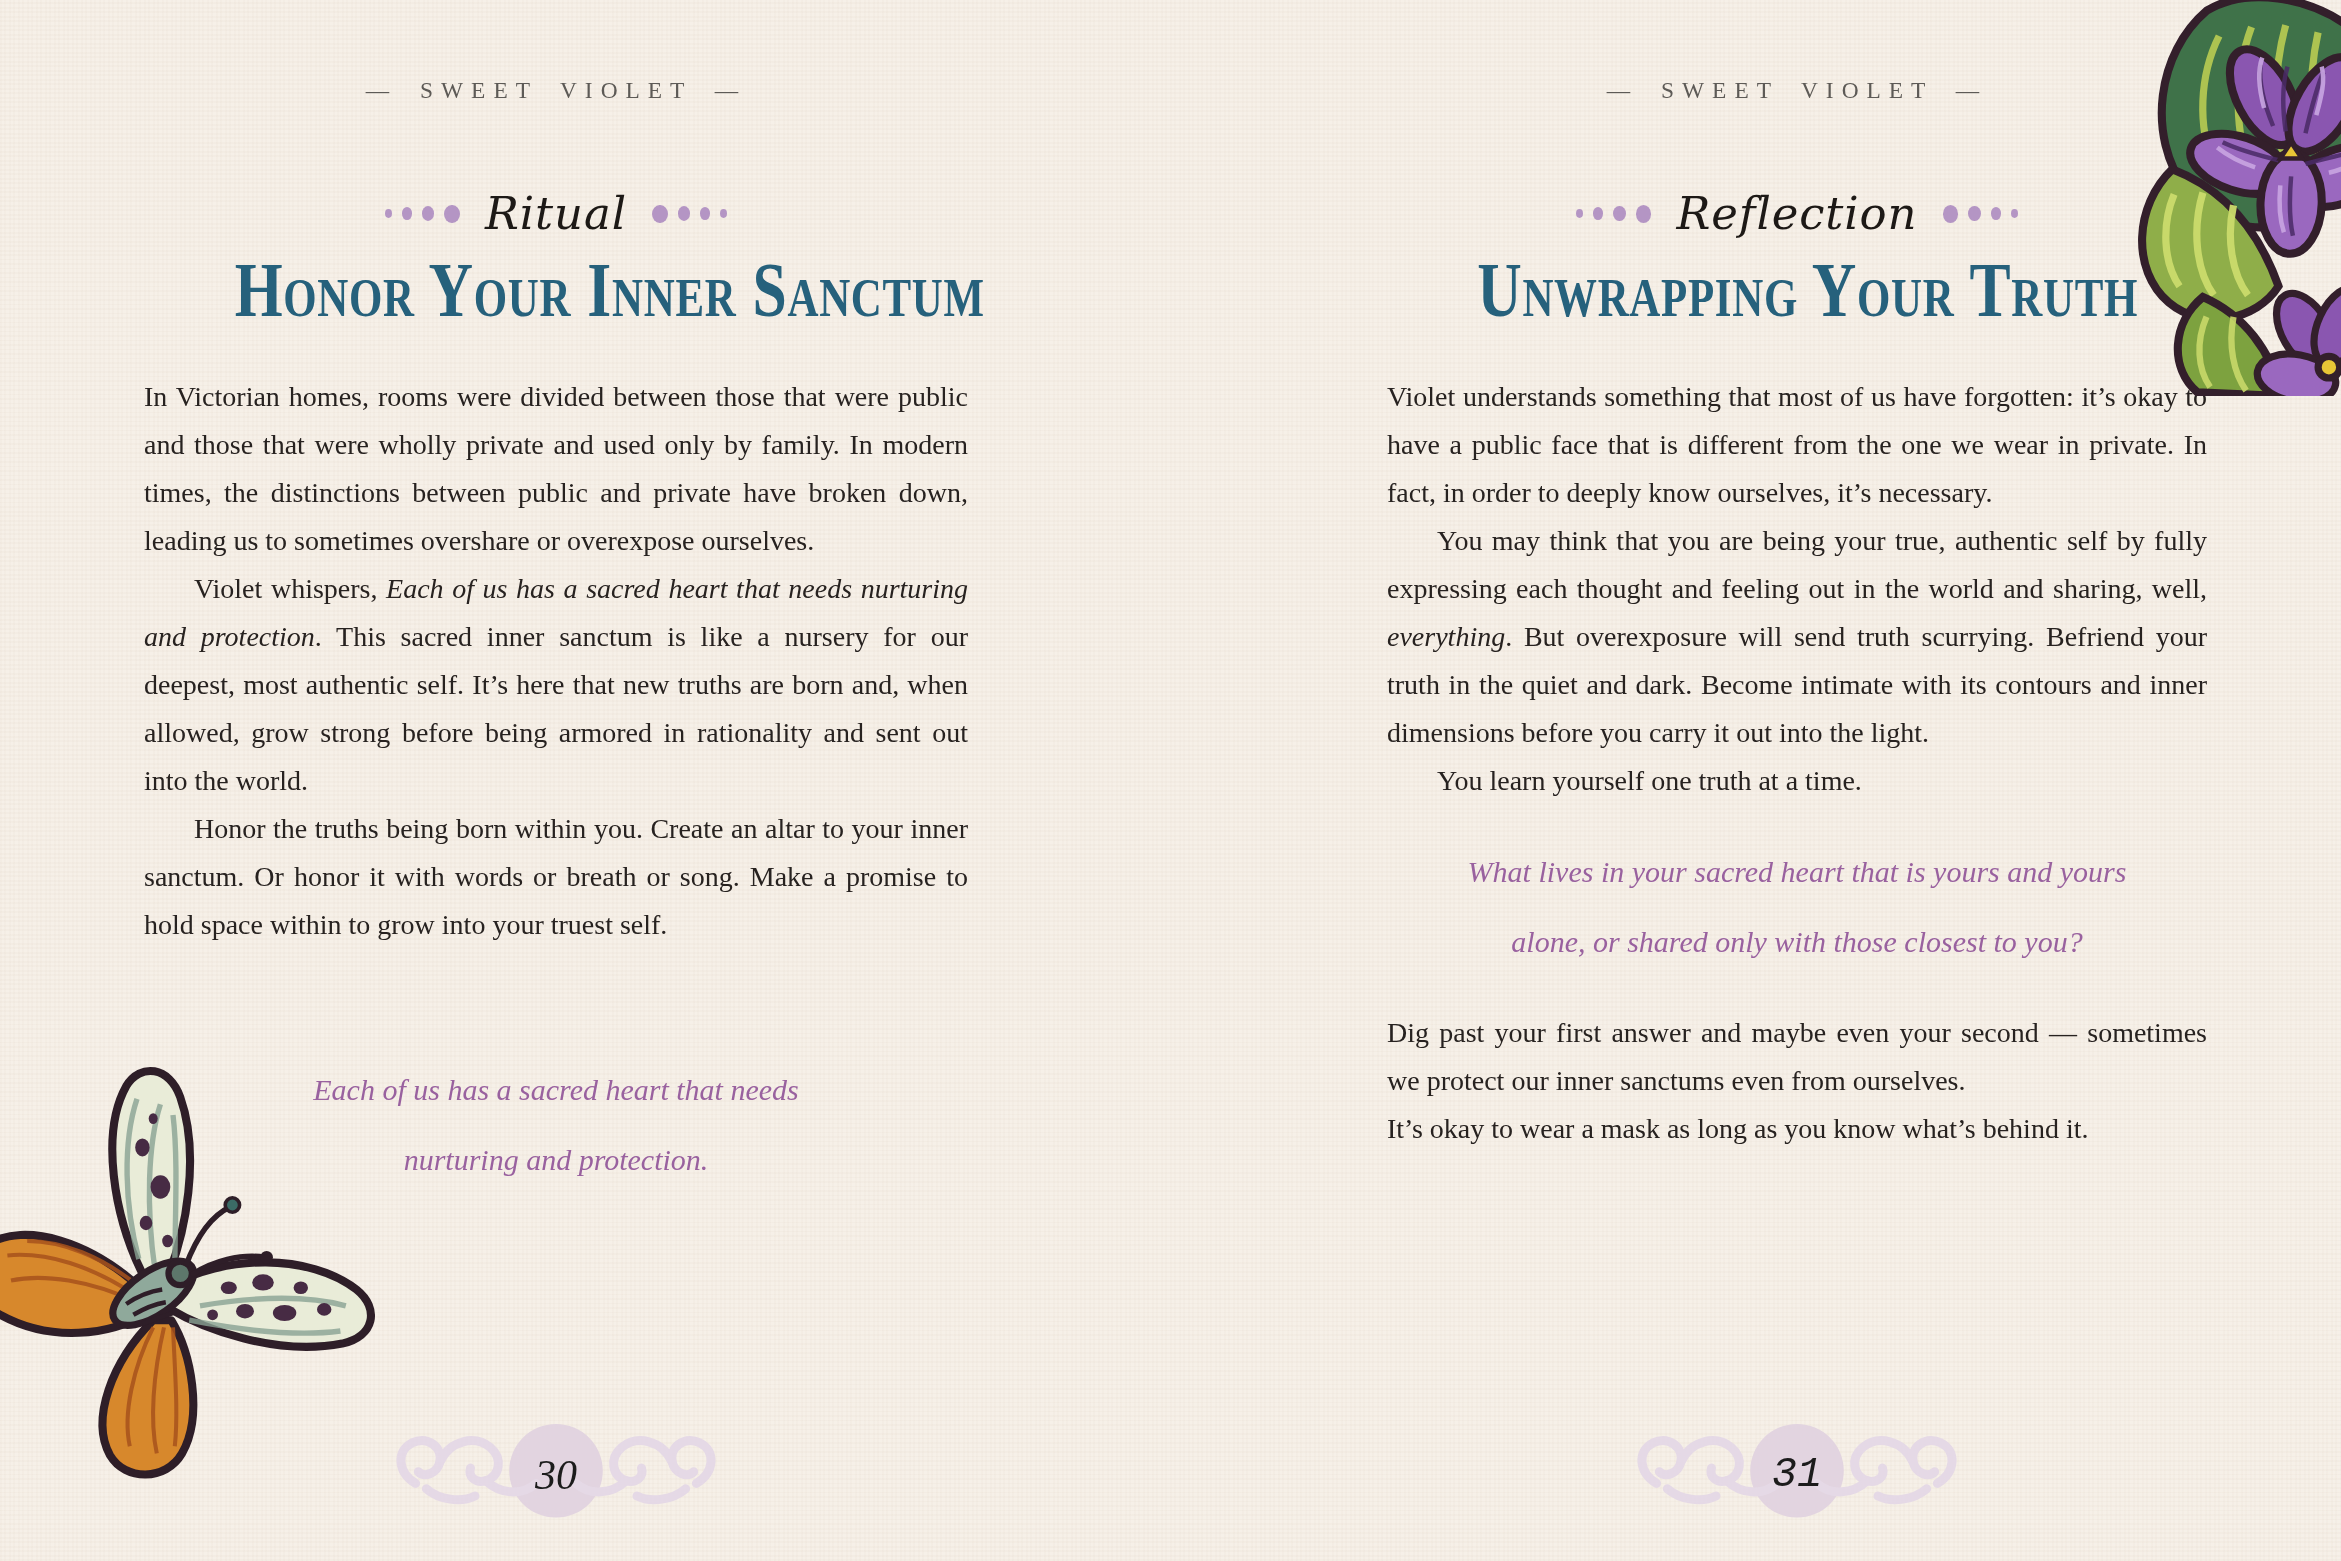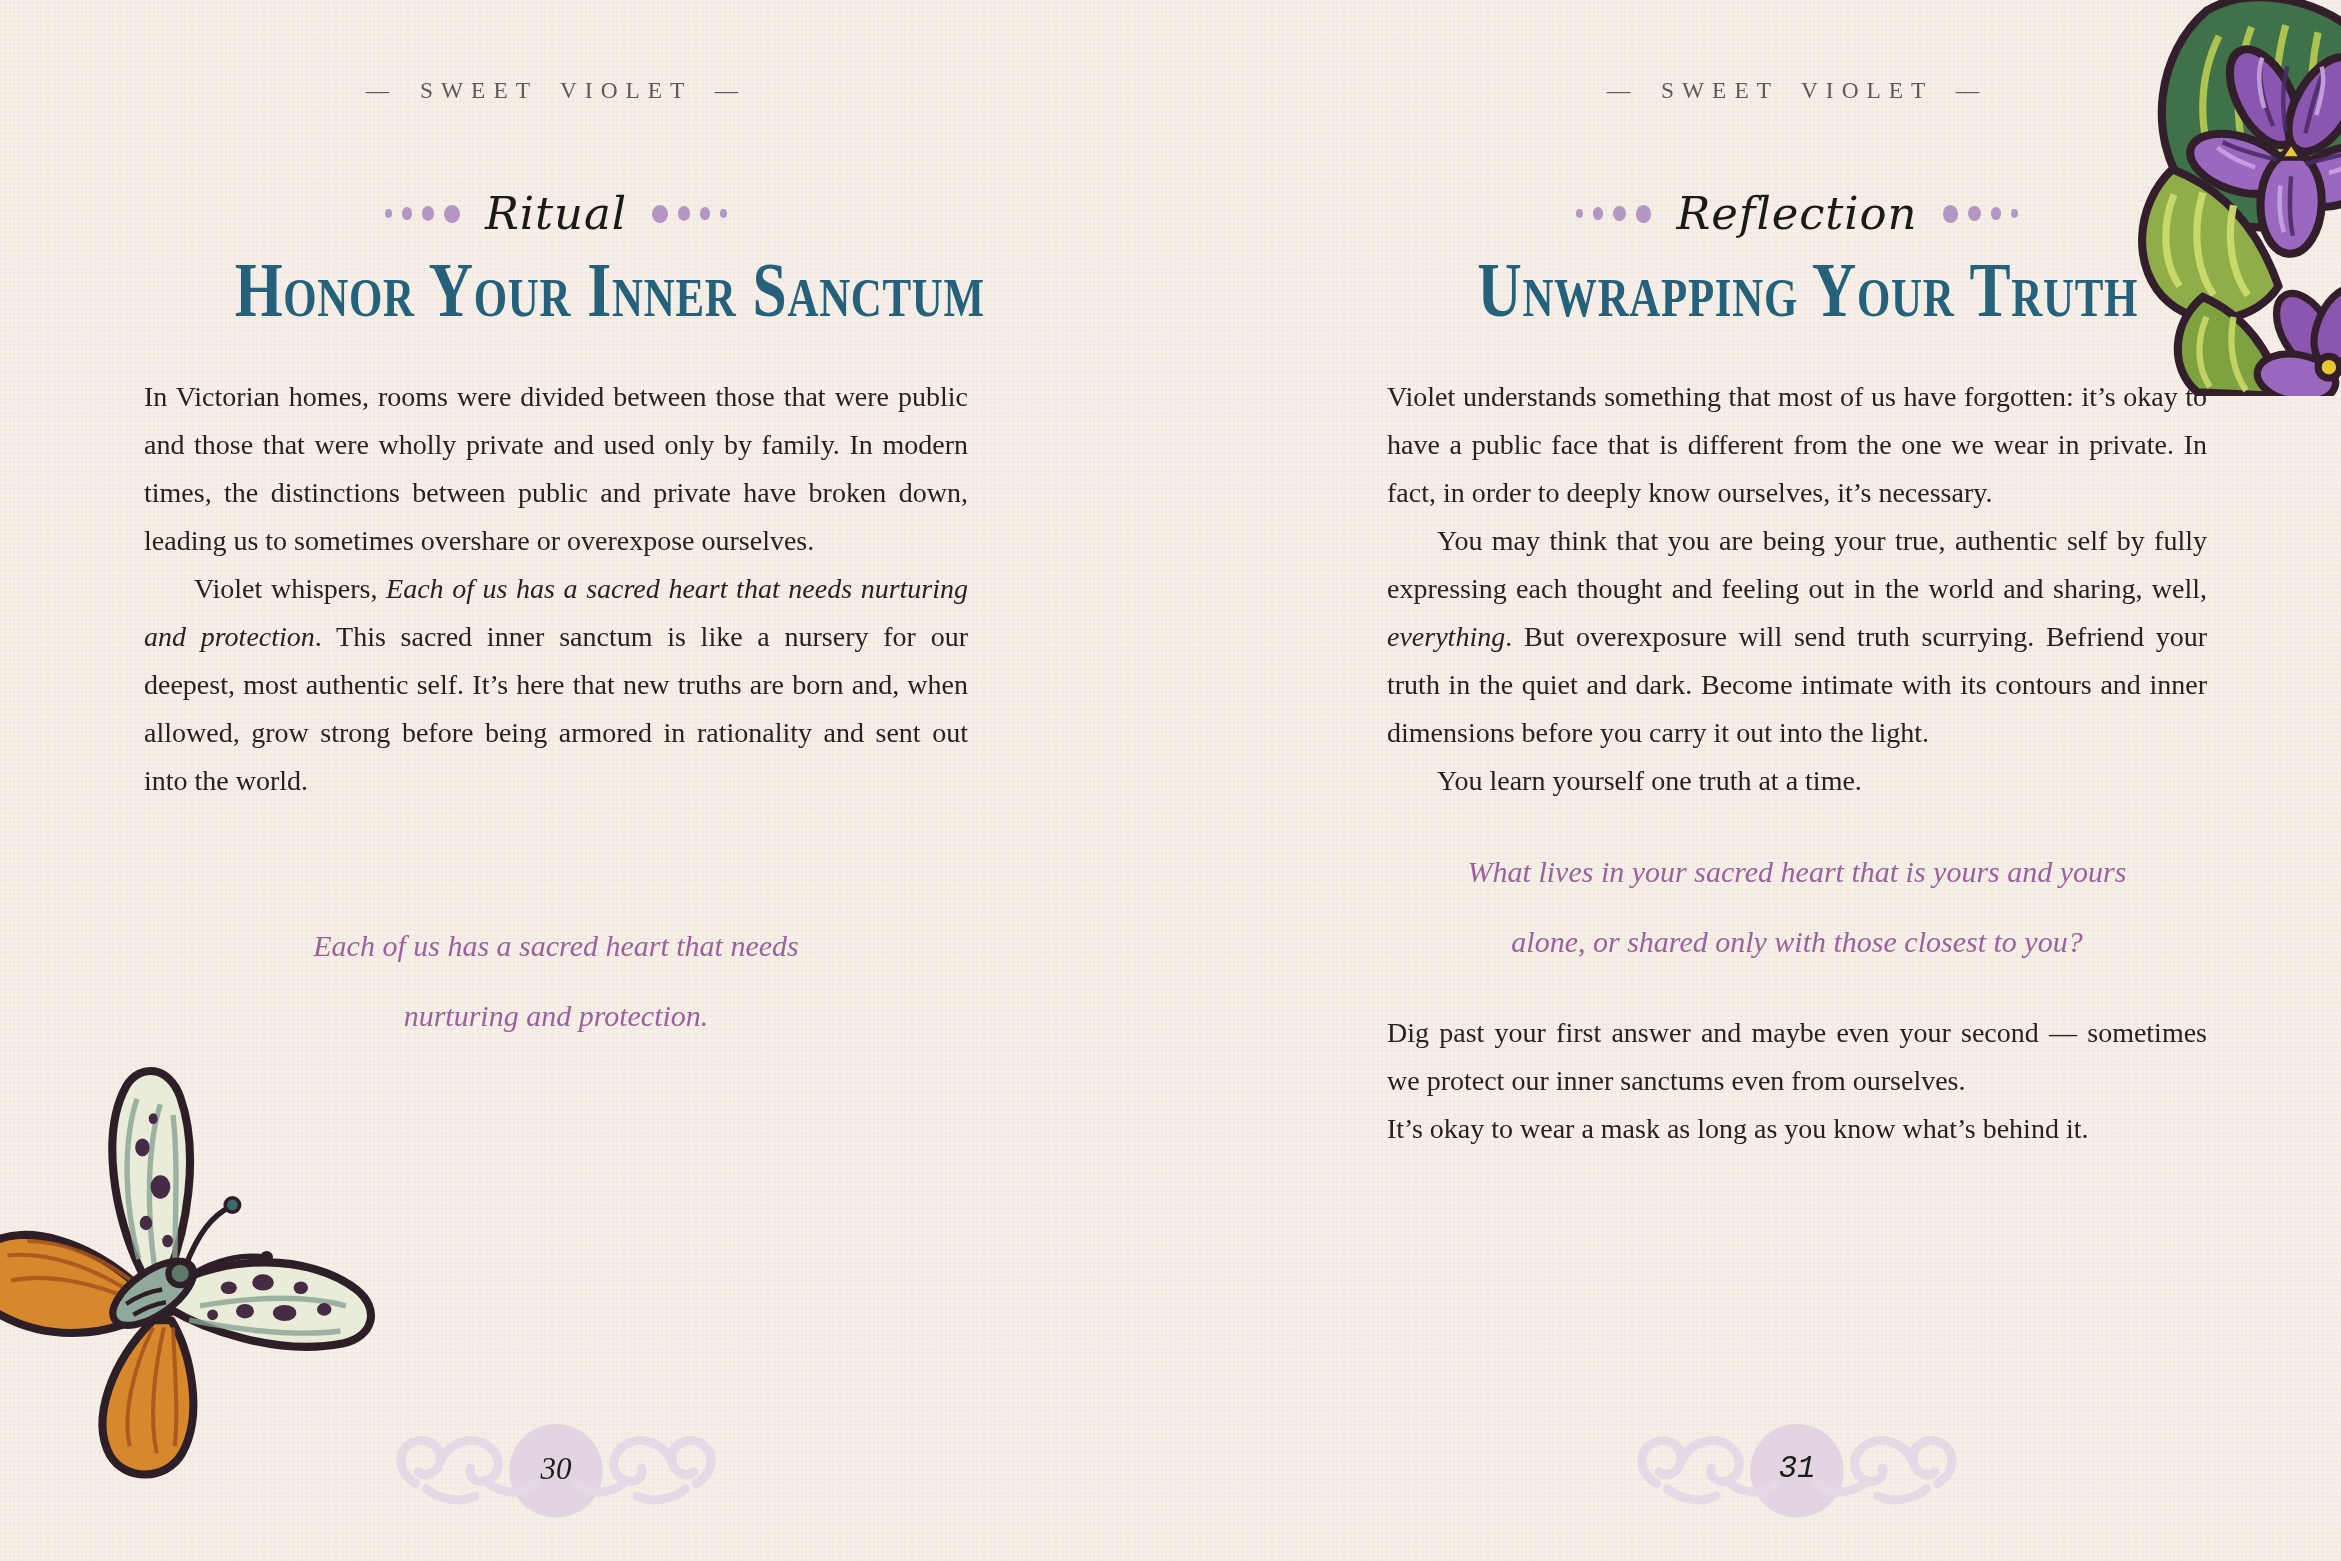--- a/index.html
+++ b/index.html
@@ -68,21 +68,21 @@
   .pagefoot{
     position:absolute;bottom:36px;left:0;right:0;
     display:flex;justify-content:center;
   }
   .pageL .pagefoot{left:144px;right:203px;}
   .pageR .pagefoot{left:216px;right:135px;font-family:Liberation Mono, monospace;}
   .ornament{position:relative;width:342px;height:101px;}
   .ornament svg{position:absolute;inset:0;}
   .pagenum{
     position:absolute;left:0;right:0;top:27px;text-align:center;
-    font-style:italic;font-size:31px;color:#1c1c1c;
+    font-style:italic;font-size:42px;color:#1c1c1c;
   }
   .art{position:absolute;pointer-events:none;}
   .art.butterfly{left:-25px;top:1061px;}
   .art.violets{right:-5.4px;top:0px;}
 </style>
 </head>
 <body>
 
 <div class="spread">
 
@@ -103,20 +103,21 @@
         <span class="dot s2"></span>
         <span class="dot s1"></span>
       </span>
     </div>
 
     <h1 class="title">Honor Your Inner Sanctum</h1>
 
     <div class="body-col" id="left-body">
         <p class="para"><span>In Victorian homes, rooms were divided between those that were public and those that were wholly private and used only by family. In modern times, the distinctions between public and private have broken down, leading us to sometimes overshare or overexpose ourselves.</span></p>
         <p class="para indent"><span>Violet whispers, </span><span class="it">Each of us has a sacred heart that needs nurturing and protection</span><span>. This sacred inner sanctum is like a nursery for our deepest, most authentic self. It’s here that new truths are born and, when allowed, grow strong before being armored in rationality and sent out into the world.</span></p>
+        <p class="para indent"><span>Honor the truths being born within you. Create an altar to your inner sanctum. Or honor it with words or breath or song. Make a promise to hold space within to grow into your truest self.</span></p>
         <div class="quote">Each of us has a sacred heart that needs nurturing and protection.</div>
       </div>
 
     <footer class="pagefoot">
       <div class="ornament">
         <svg viewBox="0 0 380 112">
           <circle cx="190" cy="52" r="52" fill="#e2d4e0"></circle>
           <g fill="none" stroke="#e5d9e6" stroke-width="10" stroke-linecap="round">
             <g>
               <path d="M34,66 C14,54 12,30 30,21 C48,13 64,26 61,42 C58,55 44,60 37,53"></path>

